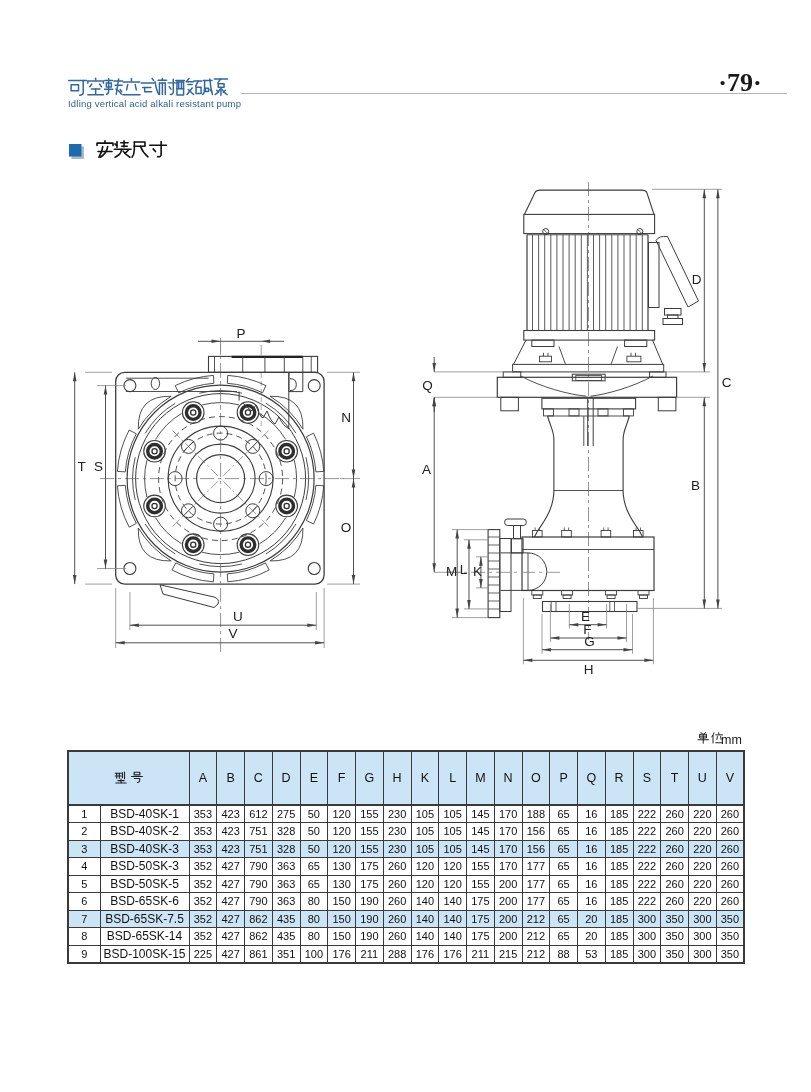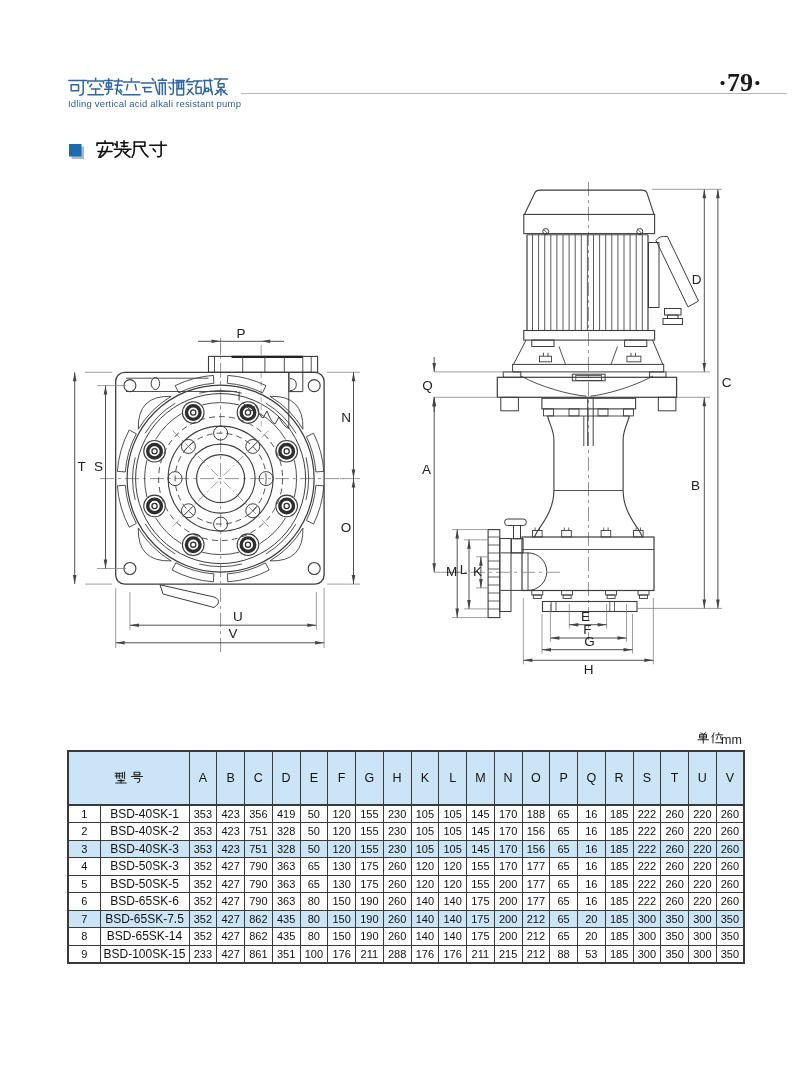--- a/index.html
+++ b/index.html
@@ -62,22 +62,22 @@
         <th>S</th>
         <th>T</th>
         <th>U</th>
         <th>V</th>
       </tr>
       <tr>
         <td>1</td>
         <td>BSD-40SK-1</td>
         <td>353</td>
         <td>423</td>
-        <td>356</td>
-        <td>419</td>
+        <td>612</td>
+        <td>275</td>
         <td>50</td>
         <td>120</td>
         <td>155</td>
         <td>230</td>
         <td>105</td>
         <td>105</td>
         <td>145</td>
         <td>170</td>
         <td>188</td>
         <td>65</td>
@@ -252,21 +252,21 @@
         <td>20</td>
         <td>185</td>
         <td>300</td>
         <td>350</td>
         <td>300</td>
         <td>350</td>
       </tr>
       <tr>
         <td>9</td>
         <td>BSD-100SK-15</td>
-        <td>233</td>
+        <td>225</td>
         <td>427</td>
         <td>861</td>
         <td>351</td>
         <td>100</td>
         <td>176</td>
         <td>211</td>
         <td>288</td>
         <td>176</td>
         <td>176</td>
         <td>211</td>

